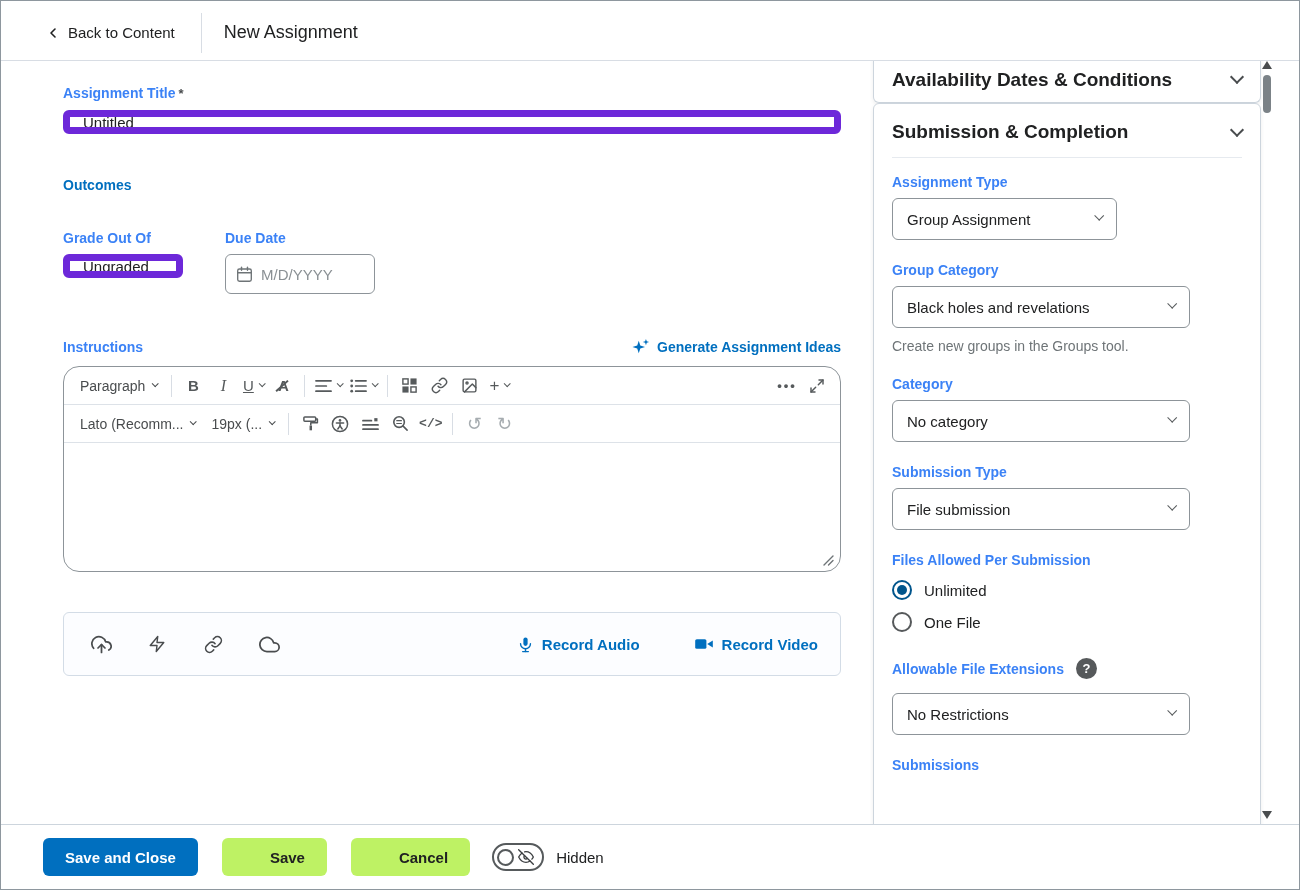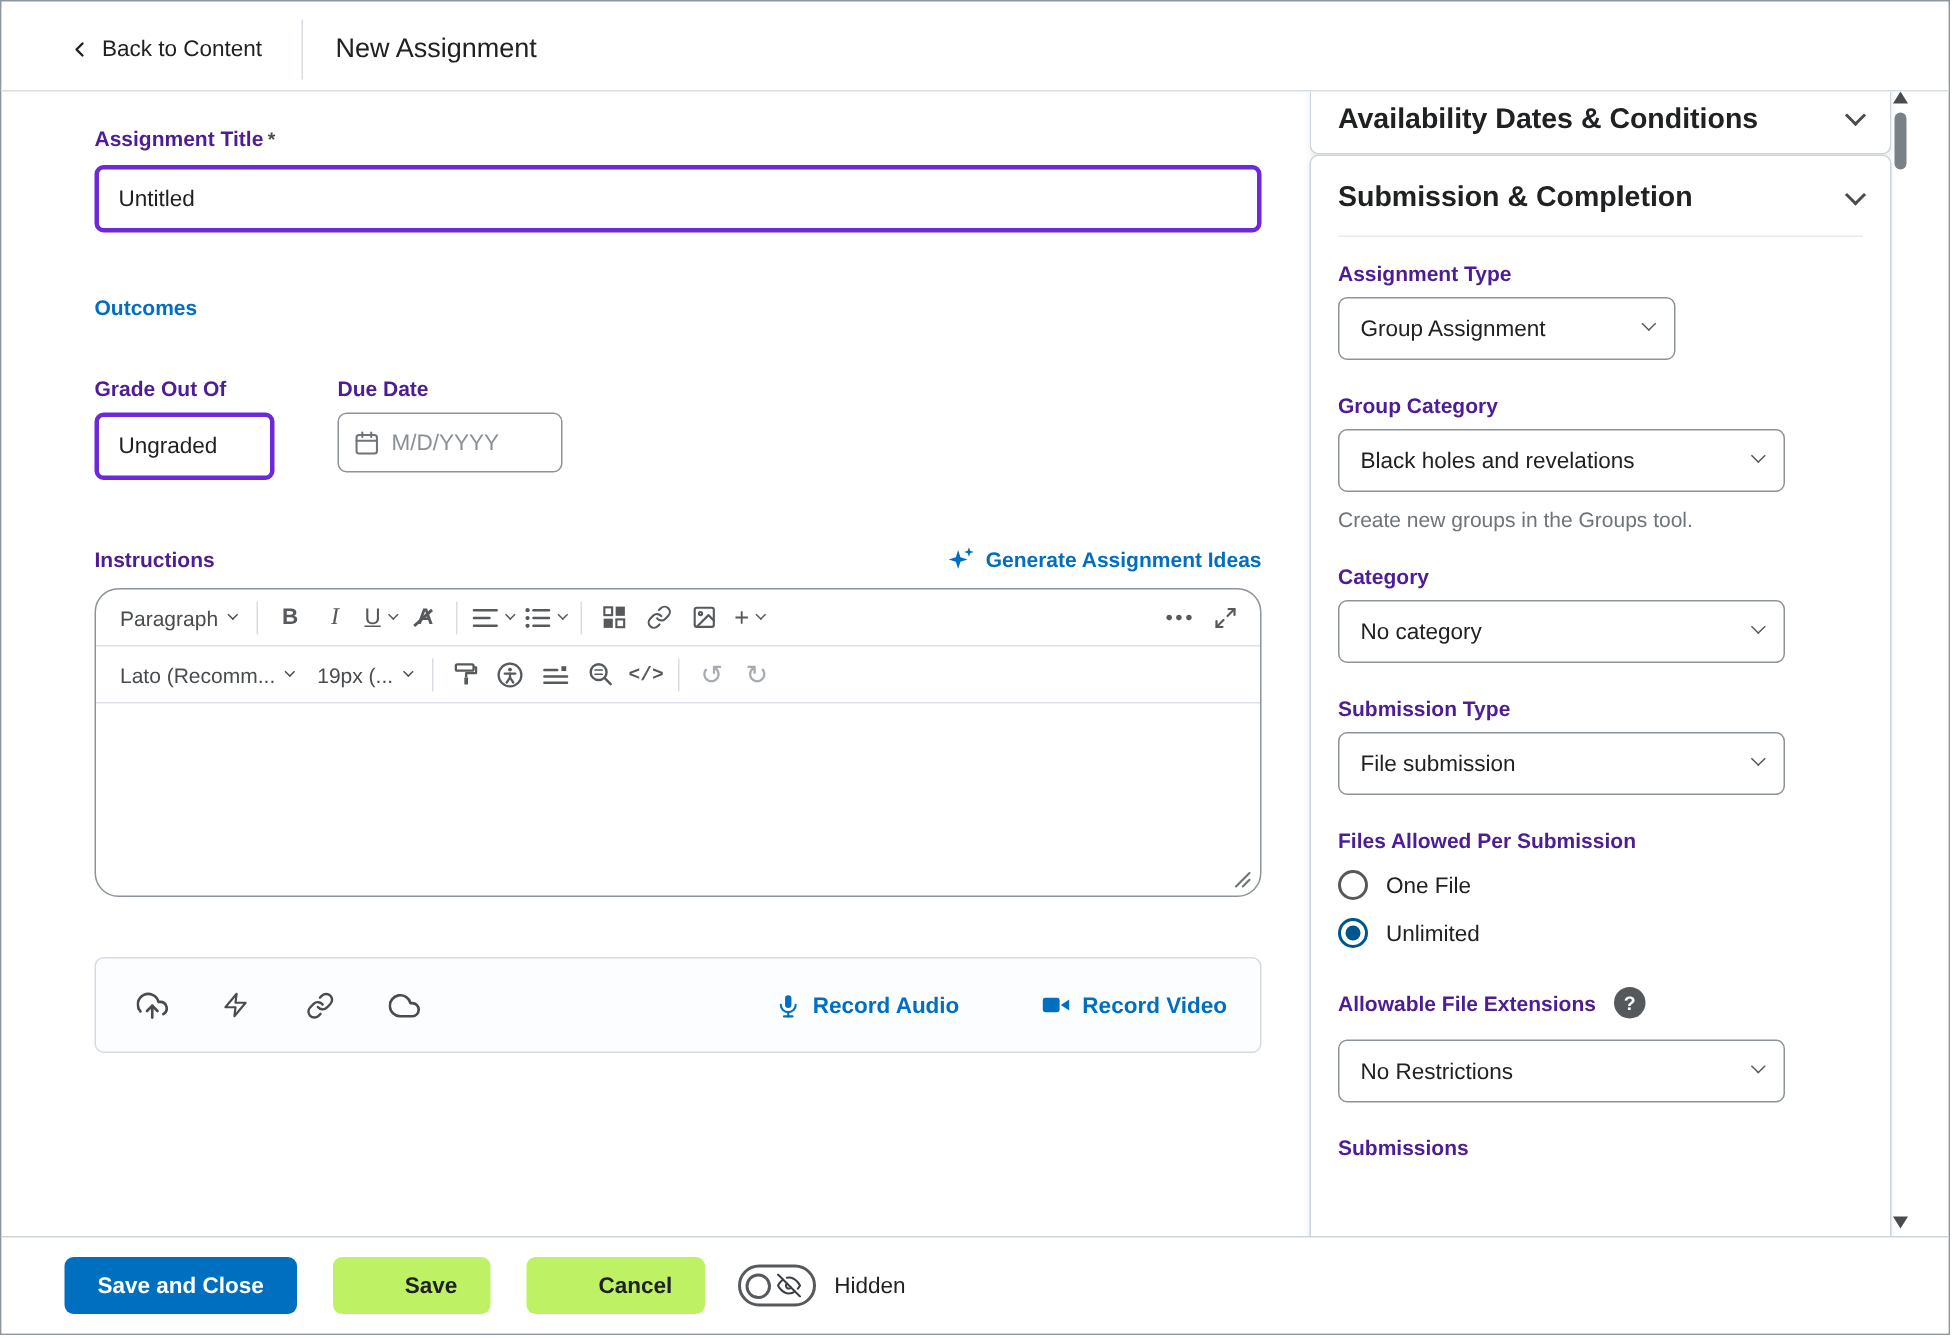--- a/index.html
+++ b/index.html
@@ -12,26 +12,26 @@
   .topbar { position:absolute; top:4px; left:0; right:0; height:56px; background:#fff; border-bottom:1px solid #d8dde4; display:flex; align-items:center; z-index:5; }
   .back { display:flex; align-items:center; gap:7px; padding-left:44px; cursor:pointer; }
   .back-label { font-size:15px; color:#202122; }
   .hdr-divider { width:1px; height:40px; background:#d8dde4; margin-left:26px; }
   .hdr-title { margin-left:22px; font-size:18px; color:#202122; }
 
   
   .main { position:absolute; top:56px; left:0; right:0; bottom:65px; overflow:hidden; background:#fff; }
   .content { position:absolute; left:62px; top:0; width:778px; padding-top:27px; }
 
-  .lbl { font-size:14px; font-weight:700; color:#4c1d95; }
+  .lbl { font-size:14px; font-weight:700; color:#3b82f6; }
   .req { color:#494c4e; font-weight:700; margin-left:3px; font-size:13px; }
   .muted { font-size:14px; color:#6e7477; }
   .bluelink { color:#006fbf; font-weight:700; font-size:14px; cursor:pointer; display:inline-flex; align-items:center; gap:7px; }
 
-  .inp { height:45px; border:3px solid #6d28d9; border-radius:6px; font-size:15px; padding:0 13px; color:#202122; font-family:inherit; background:#fff; width:100%; outline:none; }
+  .inp { height:24px; border:7px solid #6d28d9; border-radius:6px; font-size:15px; padding:0 13px; color:#202122; font-family:inherit; background:#fff; width:100%; outline:none; }
   .inp::placeholder { color:#8a9094; }
 
   .title-input-wrap { margin-top:8px; }
   .outcomes-row { margin-top:42px; }
   .grade-due { margin-top:36px; display:flex; }
   .gd-col1 { width:162px; }
   .gd-col2 { width:200px; }
   .gd-input { margin-top:8px; }
   .grade-inp { width:120px; }
   .date-field { margin-top:8px; width:150px; height:40px; border:1px solid #8d9499; border-radius:6px; display:flex; align-items:center; padding:0 10px; gap:8px; background:#fff; }
@@ -401,26 +401,26 @@
 
         <div class="lbl fld-lbl">Submission Type</div>
         <div class="dd dd-full fld-dd">
           <span>File submission</span>
           <span class="chev"></span>
         </div>
 
         <div class="lbl fld-lbl">Files Allowed Per Submission</div>
         <div class="radio-group">
           <div class="radio-row">
+            <span class="radio sel"></span>
+            <span class="radio-label">Unlimited</span>
+          </div>
+          <div class="radio-row">
             <span class="radio"></span>
             <span class="radio-label">One File</span>
-          </div>
-          <div class="radio-row">
-            <span class="radio sel"></span>
-            <span class="radio-label">Unlimited</span>
           </div>
         </div>
 
         <div class="ext-row">
           <span class="lbl">Allowable File Extensions</span>
           <span class="help-badge">?</span>
         </div>
         <div class="dd dd-full" style="margin-top:14px;">
           <span>No Restrictions</span>
           <span class="chev"></span>

